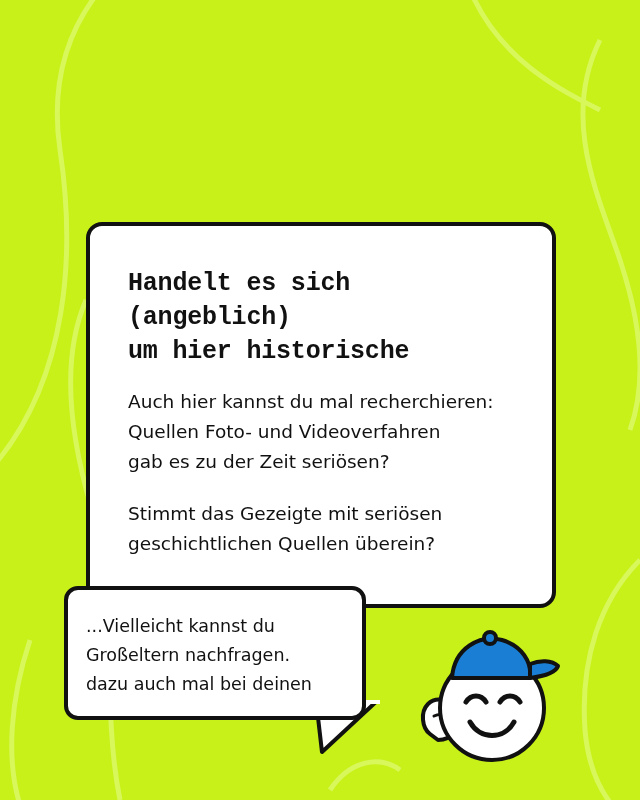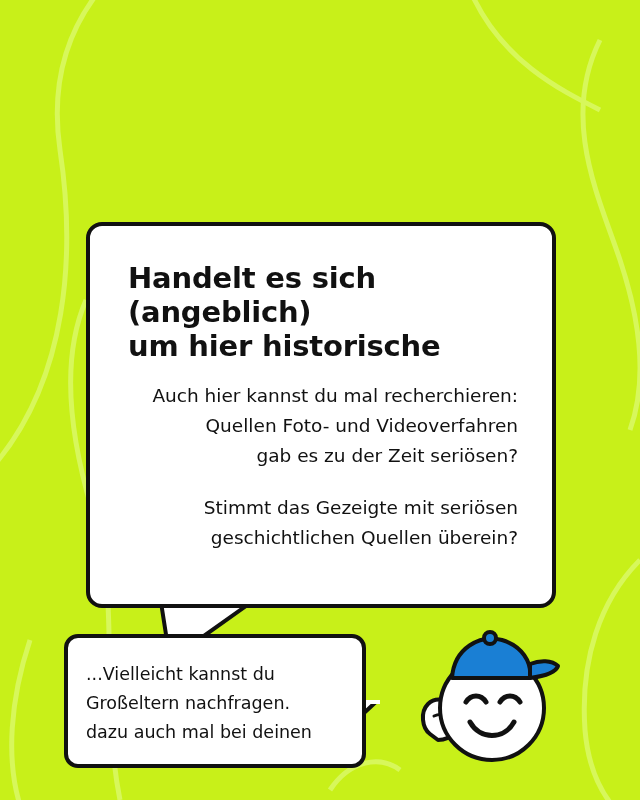--- a/index.html
+++ b/index.html
@@ -37,36 +37,36 @@
     background: #ffffff;
     border: 4px solid #111111;
     border-radius: 16px;
     box-sizing: border-box;
     z-index: 3;
   }
   .main-card-inner {
     padding: 32px 34px 0 38px;
   }
   .card-title {
-    font-size: 29px;
+    font-size: 25px;
     line-height: 34px;
     font-weight: bold;
     color: #111111;
     letter-spacing: -0.2px;
-    margin: 3px 0 18px 0;
+    margin: 9px 0 18px 0;
+    font-family: Liberation Mono, monospace;
   }
   .card-title .line {
     display: block;
   }
   .card-para {
     font-size: 18.5px;
     line-height: 30px;
     color: #111111;
     margin: 0 0 22px 0;
-    text-align: right;
   }
   .card-para .line {
     display: block;
   }
 
   
   .main-tail {
     position: absolute;
     left: 150px;
     top: 596px;
@@ -80,21 +80,20 @@
     position: absolute;
     left: 64px;
     top: 586px;
     width: 302px;
     height: 134px;
     background: #ffffff;
     border: 4px solid #111111;
     border-radius: 14px;
     box-sizing: border-box;
     z-index: 5;
-    margin-top: 48px;
   }
   .small-bubble-inner {
     padding: 22px 20px 0 18px;
   }
   .small-text {
     font-size: 17.5px;
     line-height: 29px;
     color: #111111;
     margin: 0;
   }

